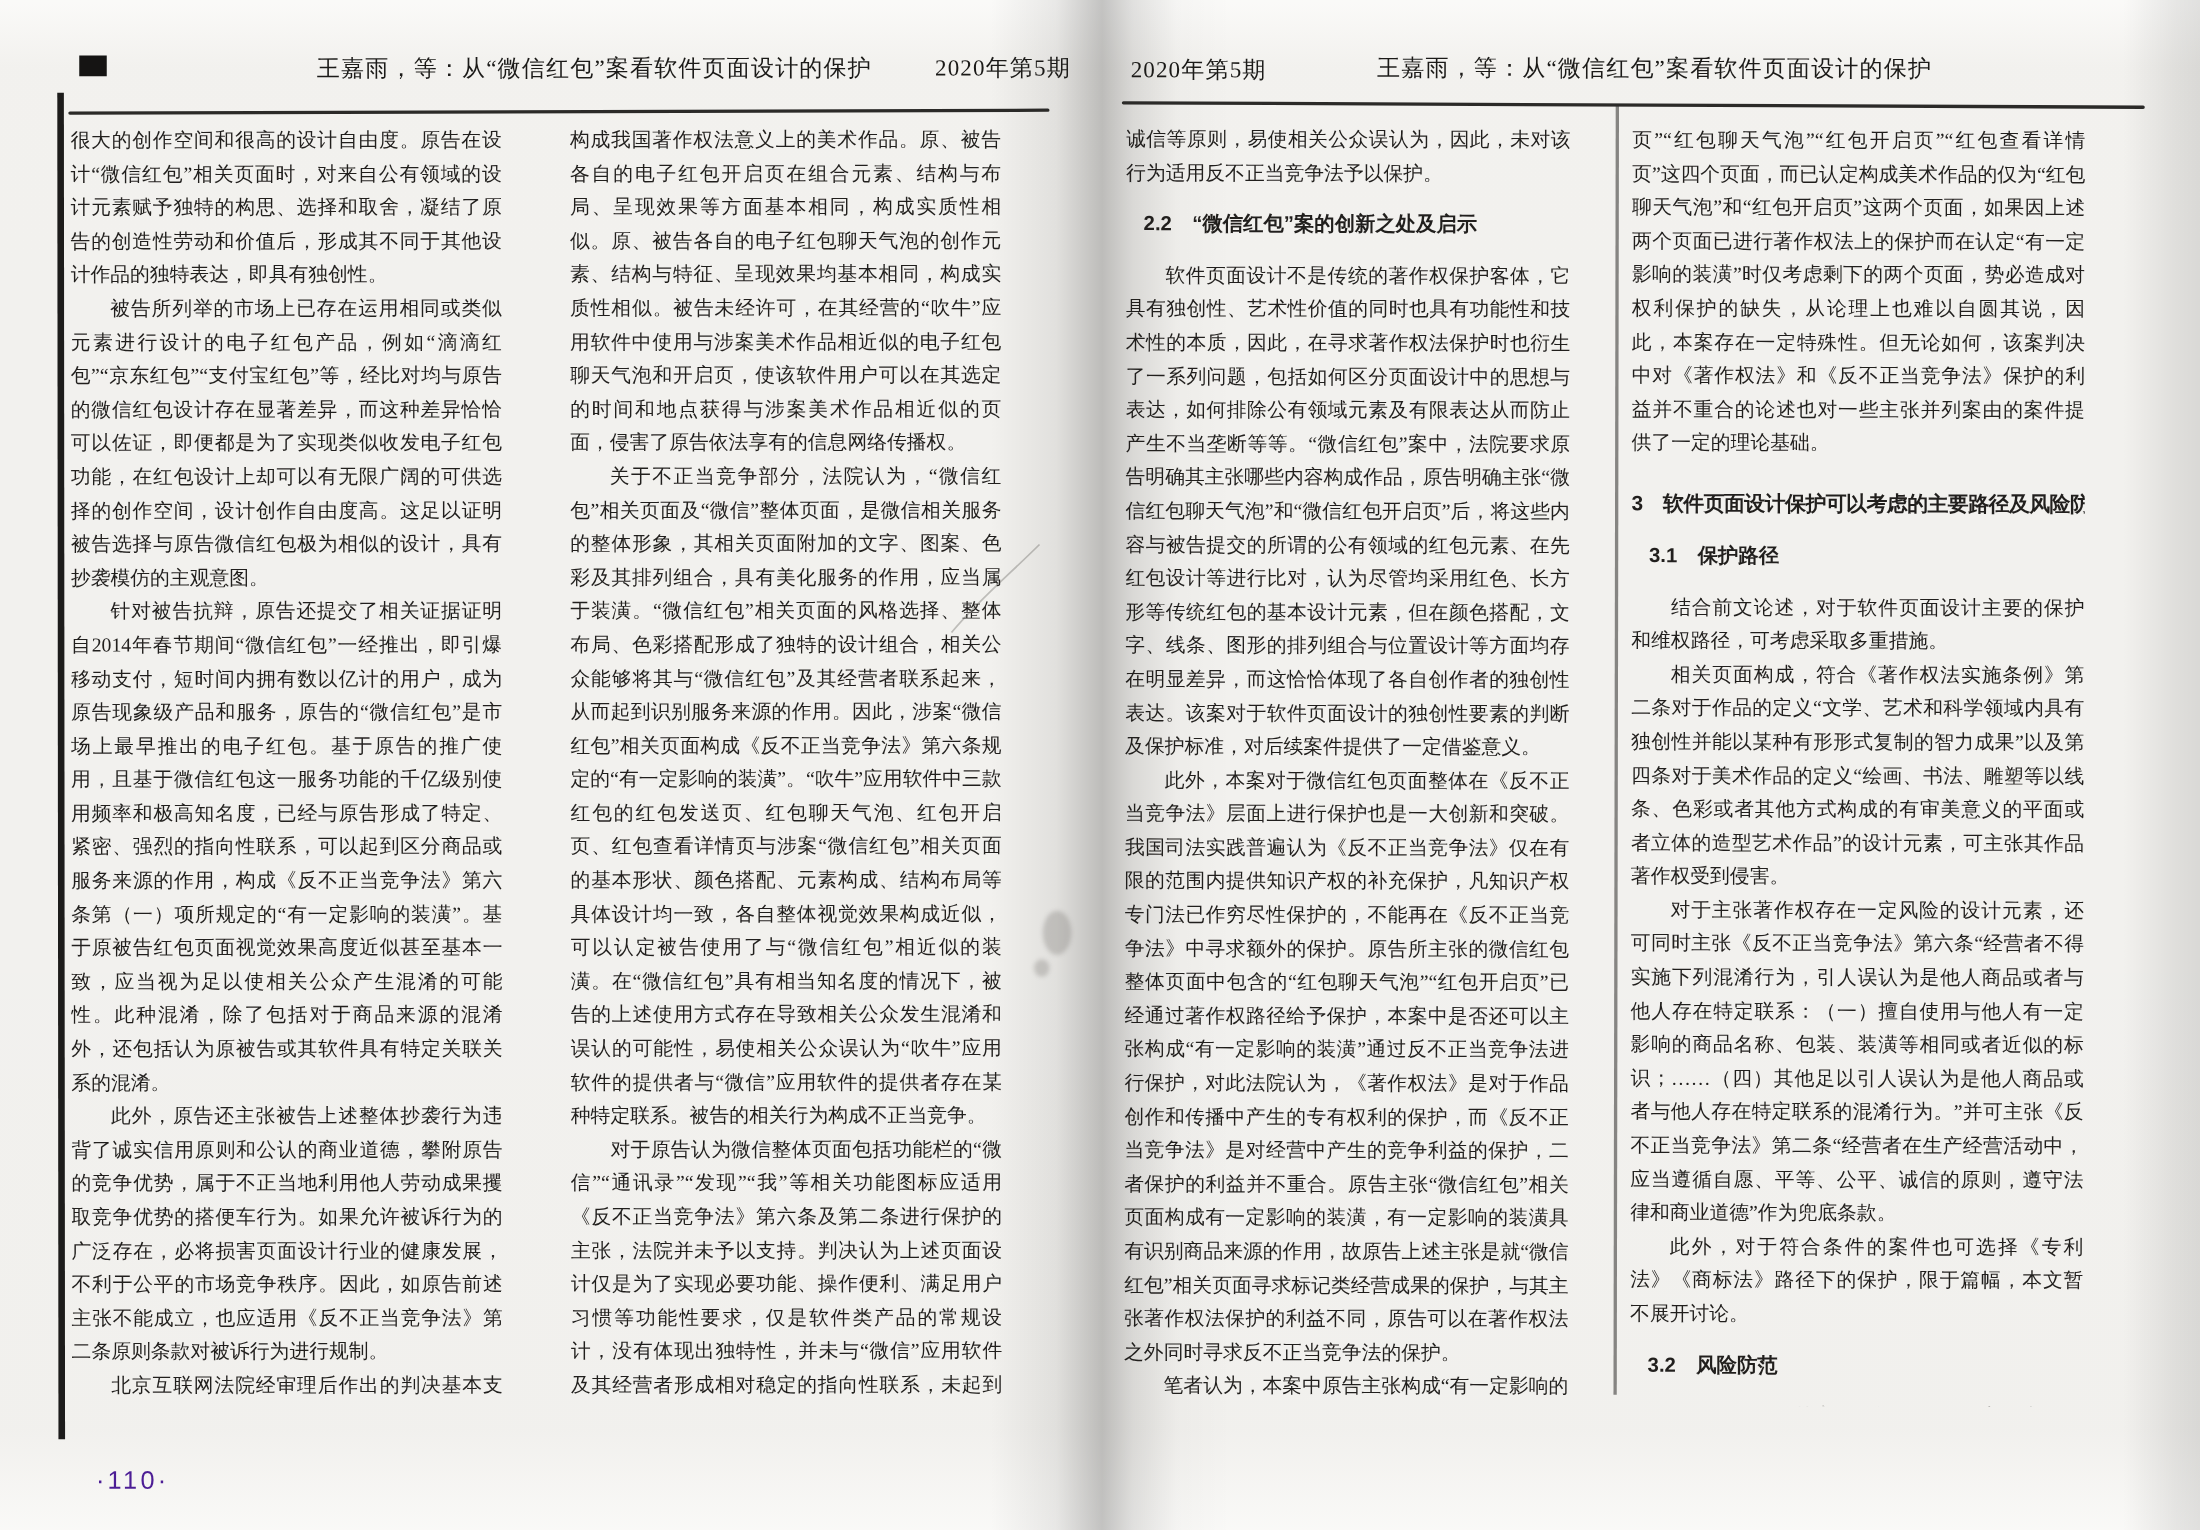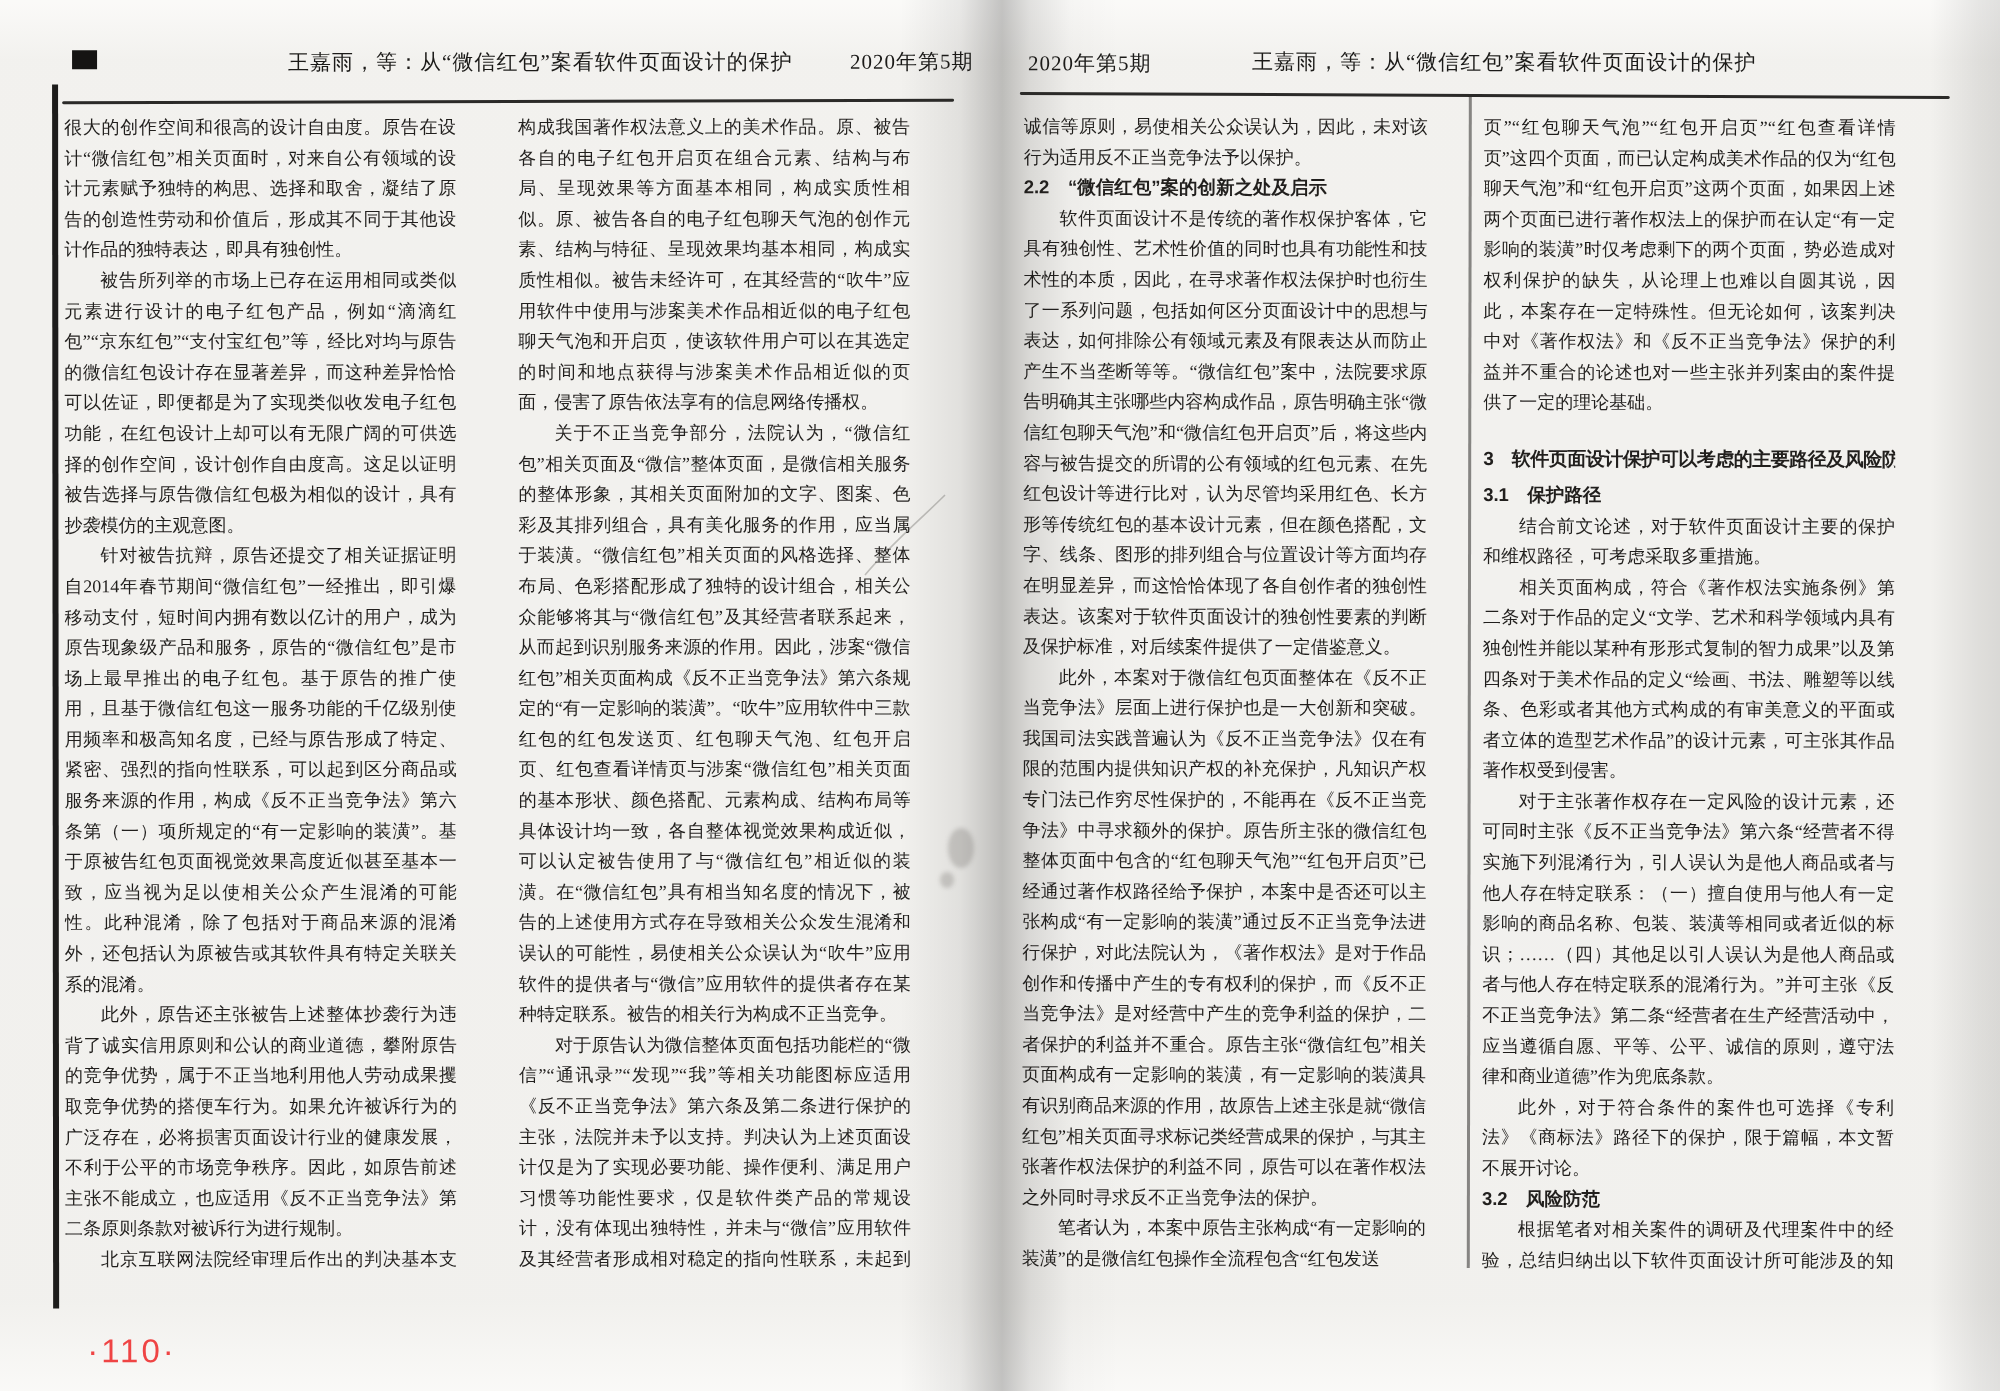--- a/index.html
+++ b/index.html
@@ -35,32 +35,32 @@
 
   .col{
     position:absolute;top:112px;height:1166px;overflow:hidden;
     font-size:18px;line-height:30.6px;text-align:justify;
     text-justify:inter-ideograph;word-break:break-all;
     color:#211f1d;
   }
   .col p{margin:0;text-indent:2em;}
   .col p.noindent{text-indent:0;}
   .col h3{
-    margin:0;font-family:"Liberation Sans","DejaVu Sans",sans-serif;
+    margin:16px;font-family:"Liberation Sans","DejaVu Sans",sans-serif;
     font-size:18.5px;font-weight:bold;line-height:30.6px;text-indent:0;
     letter-spacing:0;
   }
   .col h2{
     margin:26px 0 6px 0;font-family:"Liberation Sans","DejaVu Sans",sans-serif;
     font-size:19px;font-weight:bold;line-height:30px;white-space:nowrap;
     letter-spacing:-0.5px;
   }
   .pagenum{
     position:absolute;font-family:"Liberation Sans","DejaVu Sans",sans-serif;
-    font-size:33px;color:#ef4444;letter-spacing:3px;
+    font-size:23px;color:#4c1d95;letter-spacing:3px;
   }
   .smudge{position:absolute;border-radius:50%;background:rgba(90,88,84,0.25);filter:blur(2px);}
   .pen-arc{position:absolute;opacity:0.5;}
   #left-page .pg-tilt{transform:rotate(-0.05deg);}
   #right-page .pg-tilt{transform:rotate(0.1deg);}
 </style>
 </head>
 <body>
 
 <div class="scan-bg"></div>

